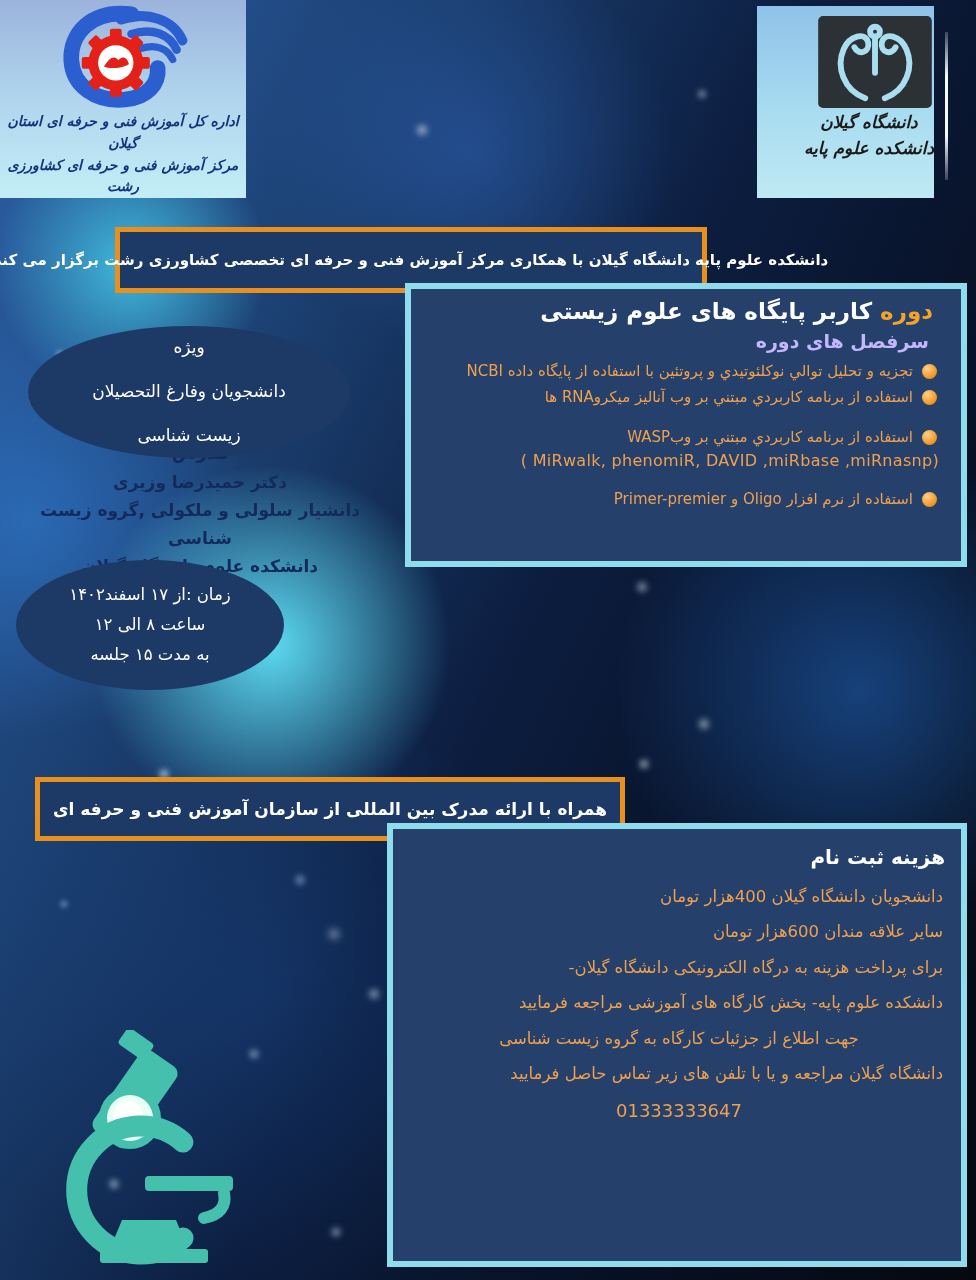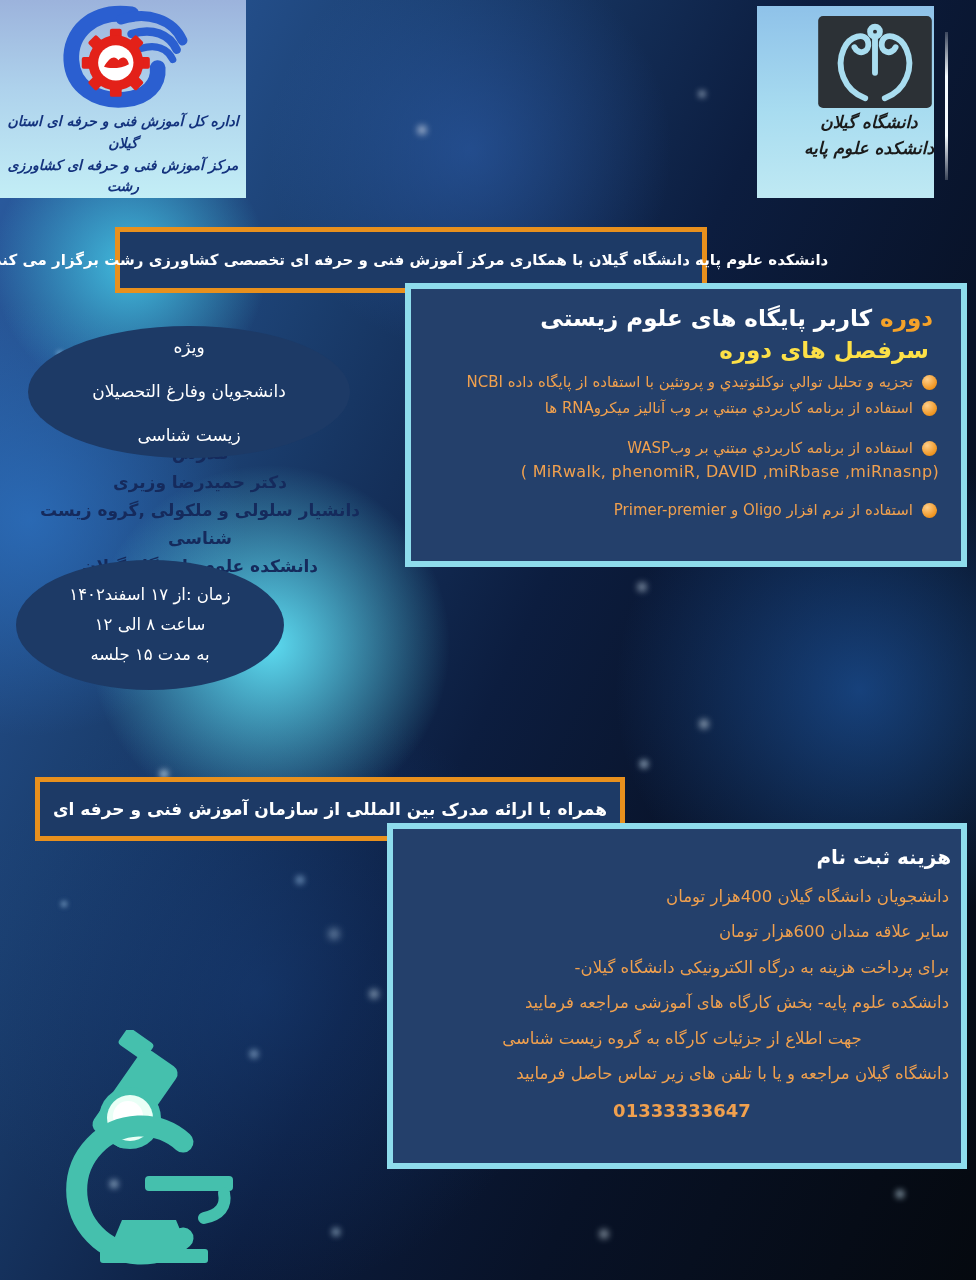--- a/index.html
+++ b/index.html
@@ -53,44 +53,44 @@
     text-align:center;direction:rtl;font-style:italic;}
   .vline{position:absolute;left:945px;top:32px;width:3px;height:148px;
     background:linear-gradient(180deg,rgba(255,255,255,.2),#f5fbff 30%,#f5fbff 70%,rgba(255,255,255,.2));}
   .banner{position:absolute;box-sizing:border-box;background:#1d3a66;border:5px solid #e8901d;
     display:flex;align-items:center;justify-content:center;}
   #banner-top{left:115px;top:227px;width:592px;height:66px;}
   #banner-mid{left:35px;top:777px;width:590px;height:64px;}
   .banner-text{color:#fff;font-weight:bold;font-size:15px;direction:rtl;white-space:nowrap;text-align:center;}
   #banner-mid .banner-text{font-size:17px;}
   .panel{position:absolute;box-sizing:border-box;background:#24406b;border:6px solid #8edcec;direction:rtl;}
-  #course-panel{left:405px;top:283px;width:562px;height:284px;padding:14px 22px 10px 16px;z-index:5;}
-  #fees-panel{left:387px;top:823px;width:580px;height:346px;padding:16px 6px 12px 16px;z-index:5;}
+  #course-panel{left:405px;top:283px;width:562px;height:284px;padding:7px 22px 10px 16px;z-index:5;}
+  #fees-panel{left:387px;top:823px;width:580px;height:444px;padding:16px 12px 12px 16px;z-index:5;}
   .course-title{font-size:23px;font-weight:bold;color:#fff;text-align:right;margin:2px 6px 6px 0;}
   .course-title .hl{color:#f5a229;}
-  .course-subtitle{font-size:23px;font-weight:bold;color:#fde047;text-align:right;margin:2px 10px 8px 0;}
+  .course-subtitle{font-size:19px;font-weight:bold;color:#c4b5fd;text-align:right;margin:2px 10px 8px 0;}
   .topic{display:flex;align-items:flex-start;margin:3px 2px 0 0;}
   .topic .dot{flex:0 0 auto;width:15px;height:15px;border-radius:50%;margin-left:9px;margin-top:4px;
     background:radial-gradient(circle at 35% 30%,#ffcf8a,#ef941f 70%,#c9720e);}
   .topic .t{color:#f0a04e;font-size:15px;line-height:1.55;text-align:right;}
   .topic-sub{color:#f0a04e;font-size:16px;direction:ltr;text-align:right;padding:2px 0 2px 26px;letter-spacing:.3px;}
   .topic.gap{margin-top:16px;}
   .oval{position:absolute;background:#1d3a66;border-radius:50%;display:flex;flex-direction:column;
     align-items:center;justify-content:center;direction:rtl;z-index:4;}
   #oval-audience{left:28px;top:326px;width:322px;height:132px;gap:14px;}
   #oval-schedule{left:16px;top:560px;width:268px;height:130px;}
   .oval .l{color:#fff;font-size:17px;line-height:1.75;text-align:center;}
   #oval-schedule .l{font-size:16.5px;line-height:1.8;}
   #instructor{position:absolute;left:30px;top:438px;width:340px;z-index:3;direction:rtl;text-align:center;
     color:#152a5c;font-weight:bold;font-size:17px;line-height:1.65;}
   #instructor .lbl{font-size:18px;}
   .fees-title{color:#fff;font-weight:bold;font-size:20px;text-align:right;margin:0 4px 10px 0;}
   .fee-line{color:#f0a04e;font-size:16.5px;line-height:2.15;text-align:right;padding-right:6px;}
   .fee-line.center{text-align:center;padding-right:0;}
-  .phone{color:#f0a04e;font-size:18px;text-align:center;direction:ltr;line-height:2.1;font-weight:bold;}
+  .phone{color:#f0a04e;font-size:18px;text-align:center;direction:ltr;line-height:2.1;}
   #microscope{position:absolute;left:50px;top:1030px;width:190px;height:240px;z-index:3;}
 </style>
 </head>
 <body>
 
 <div id="poster">
   <div class="dots"></div>
 
   <div id="logo-left" class="logo-box">
     <svg width="160" height="118" viewBox="0 0 230 170">

